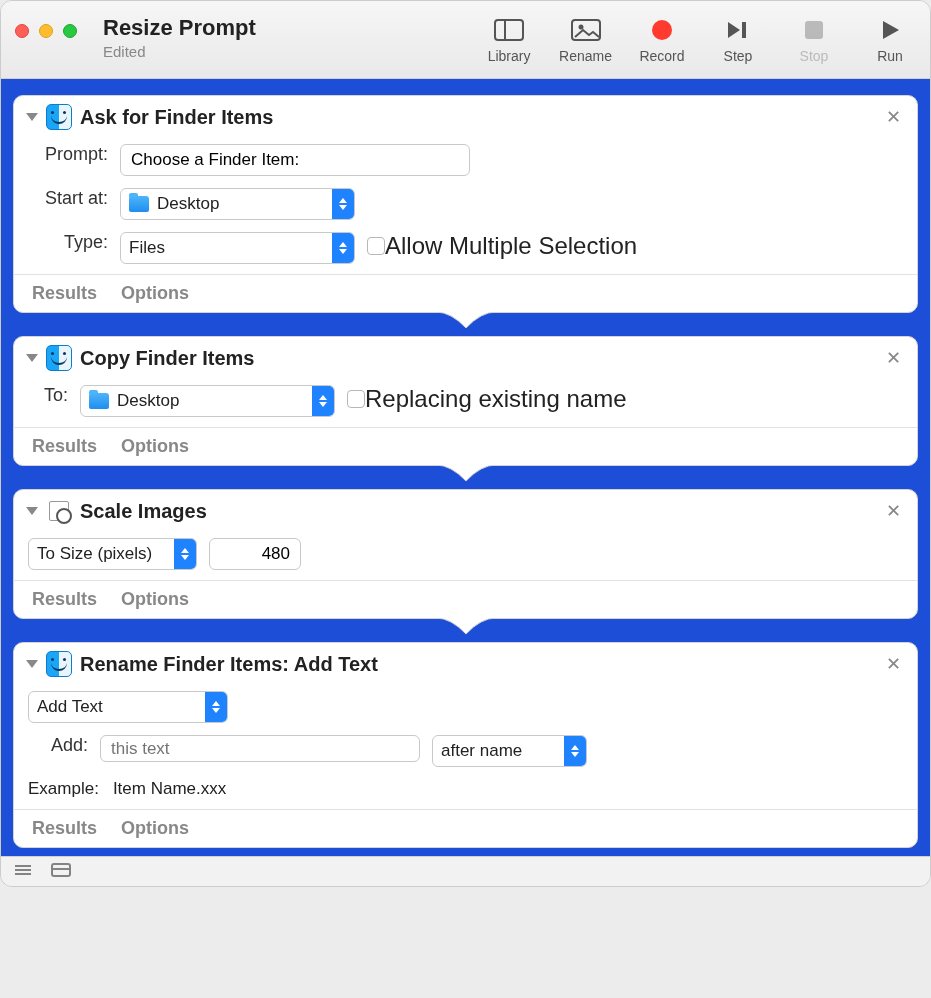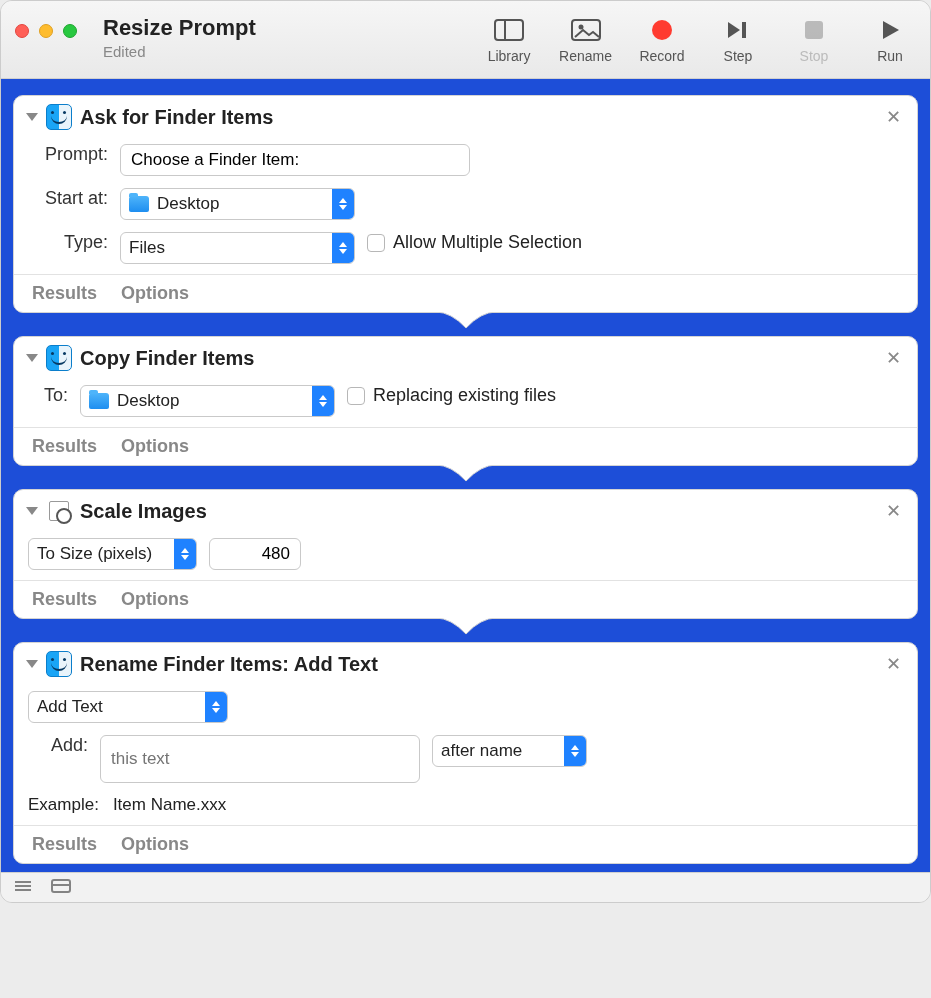--- a/index.html
+++ b/index.html
@@ -136,31 +136,31 @@
     border-radius:0 5px 5px 0;
     display:flex;flex-direction:column;align-items:center;justify-content:center;
     gap:2px;
   }
   .popup .arrows .up,.popup .arrows .down{
     width:0;height:0;border-left:4px solid transparent;border-right:4px solid transparent;
   }
   .popup .arrows .up{border-bottom:5px solid #fff;}
   .popup .arrows .down{border-top:5px solid #fff;}
   .checkbox {
-    display:inline-flex; align-items:center; gap:8px; font-size:18px; cursor:pointer;
+    display:inline-flex; align-items:center; font-size:24px; cursor:pointer;
   }
   .checkbox .box {
     width:18px;height:18px;border:1px solid #b7b7b7;border-radius:4px;background:#fff;
   }
   .num-input {
     border:1px solid #c9c9c9;border-radius:6px;height:32px;width:92px;
     text-align:right;padding:0 10px;font-size:17px;
   }
   .placeholder-input {
-    border:1px solid #c9c9c9;border-radius:6px;height:48px;width:320px;
+    border:1px solid #c9c9c9;border-radius:6px;height:27px;width:320px;
     padding:0 10px;font-size:17px;color:#b0b0b0;
   }
   
   .finder-face {
     width:26px;height:26px;border-radius:5px;
     background:linear-gradient(90deg,#1aa5f6 50%,#e9f4fb 50%);
     border:1px solid #0b7ecb;
     position:relative;overflow:hidden;
   }
   .finder-face::before{
@@ -329,21 +329,21 @@
           <div class="popup" style="width:255px">
             <span class="folder-icon"></span>
             <span class="txt">Desktop</span>
             <span class="arrows">
                 <span class="up"></span>
                 <span class="down"></span>
               </span>
           </div>
           <label class="checkbox">
             <span class="box"></span>
-            <span>Replacing existing files</span>
+            <span>Replacing existing name</span>
           </label>
         </div>
       </div>
       <div class="action-footer">
         <span>Results</span>
         <span>Options</span>
       </div>
     </div>
     <div class="connector">
       <svg width="60" height="24">

